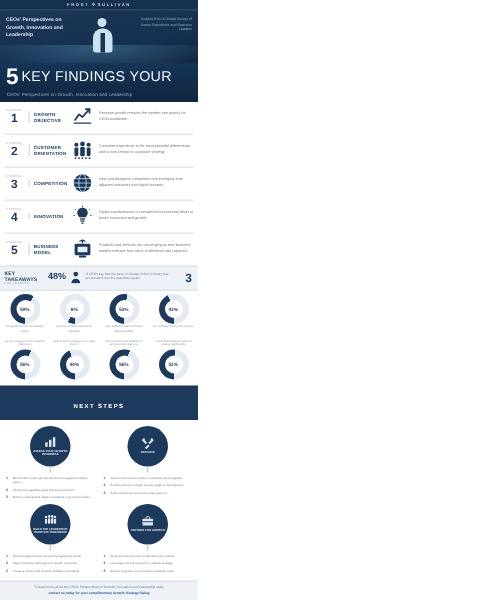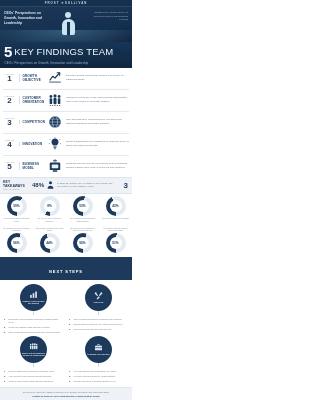--- a/index.html
+++ b/index.html
@@ -136,21 +136,21 @@
       </div>
       <div class="hero-right">
         <div class="hero-sub">Insights from a Global Survey of Senior Executives and Business Leaders</div>
       </div>
     </div>
   </div>
 
   <div class="banner">
     <div class="banner-row">
       <span class="big5">5</span>
-      <span class="banner-head">KEY FINDINGS TEAM</span>
+      <span class="banner-head">KEY FINDINGS YOUR</span>
     </div>
     <div class="banner-sub">CEOs' Perspectives on Growth, Innovation and Leadership</div>
   </div>
 
   <div class="findings">
       <div class="finding">
         <div class="f-num">
           <div class="f-kicker">FINDING</div>
           <div class="f-digit">1</div>
         </div>

